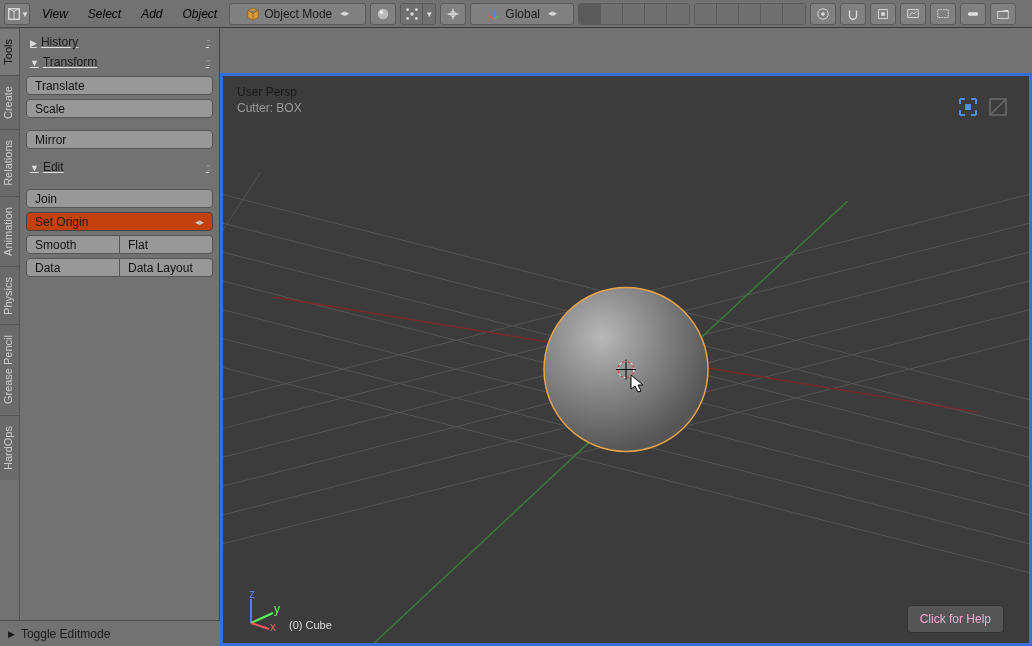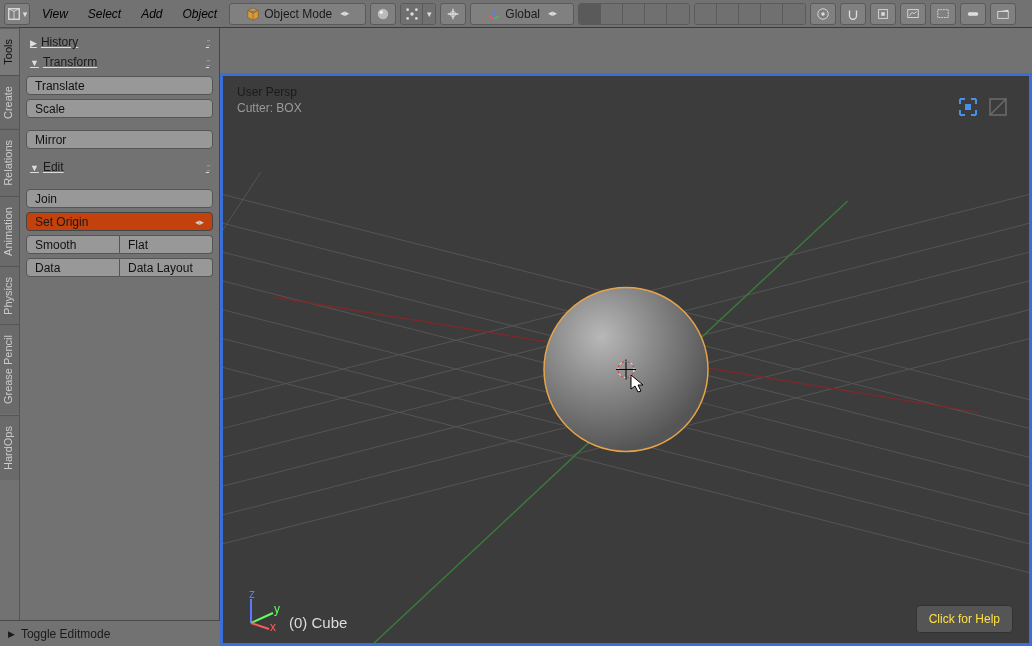--- a/index.html
+++ b/index.html
@@ -35,24 +35,24 @@
 .label-txt { padding: 2px 4px; color: #ddd; }
 .dropdown-field { background:#c2410c; border:1px solid #444; border-radius:4px; padding:2px 8px; color:#eee; height:19px; display:flex; align-items:center; justify-content:space-between; cursor:pointer;}
 .dropdown-field .dd-arr { font-size:9px; color:#ccc; }
 
 .viewport { flex: 1; position: relative; background: #3c3c3c; border: 3px solid #3a6fd8; margin-top: 45px; }
 .vp-overlay-text { position: absolute; top: 8px; left: 14px; color: #cfcfcf; font-size: 11px; line-height: 16px; }
 .vp-overlay-text .sub { color: #9a9a9a; }
 .vp-topright { position: absolute; top: 20px; right: 20px; display: flex; gap: 8px; }
 .vp-corner-icon { width: 22px; height: 22px; display:flex; align-items:center; justify-content:center; }
 
-.help-btn { position: absolute; bottom: 10px; right: 16px; background: #555; border: 1px solid #333; border-radius: 4px; padding: 6px 12px; color: #fde047; cursor: pointer; }
+.help-btn { position: absolute; bottom: 10px; right: 25px; background: #555; border: 1px solid #333; border-radius: 4px; padding: 6px 12px; color: #f9a8d4; cursor: pointer; }
 
 .axis-gizmo { position: absolute; bottom: 12px; left: 18px; width: 40px; height: 40px; }
-.obj-name { position: absolute; bottom: 12px; left: 66px; color: #ddd; font-size: 15px; }
+.obj-name { position: absolute; bottom: 12px; left: 66px; color: #ddd; font-size: 11px; }
 .footer { position:absolute; bottom:0; left:0; right:0; height:26px; background:#727272; border-top:1px solid #4a4a4a; display:flex; align-items:center; padding:0 8px; color:#ddd; gap:6px; width:220px;}
 .footer .tri { font-size:9px; }
 
 svg.grid { position:absolute; inset:0; width:100%; height:100%; }
 .sphere { position:absolute; left:50%; top:52%; transform:translate(-50%,-50%); }
 .cursor3d { position:absolute; left:50%; top:52%; transform:translate(-50%,-50%); }
 
 </style>
 </head>
 <body>

